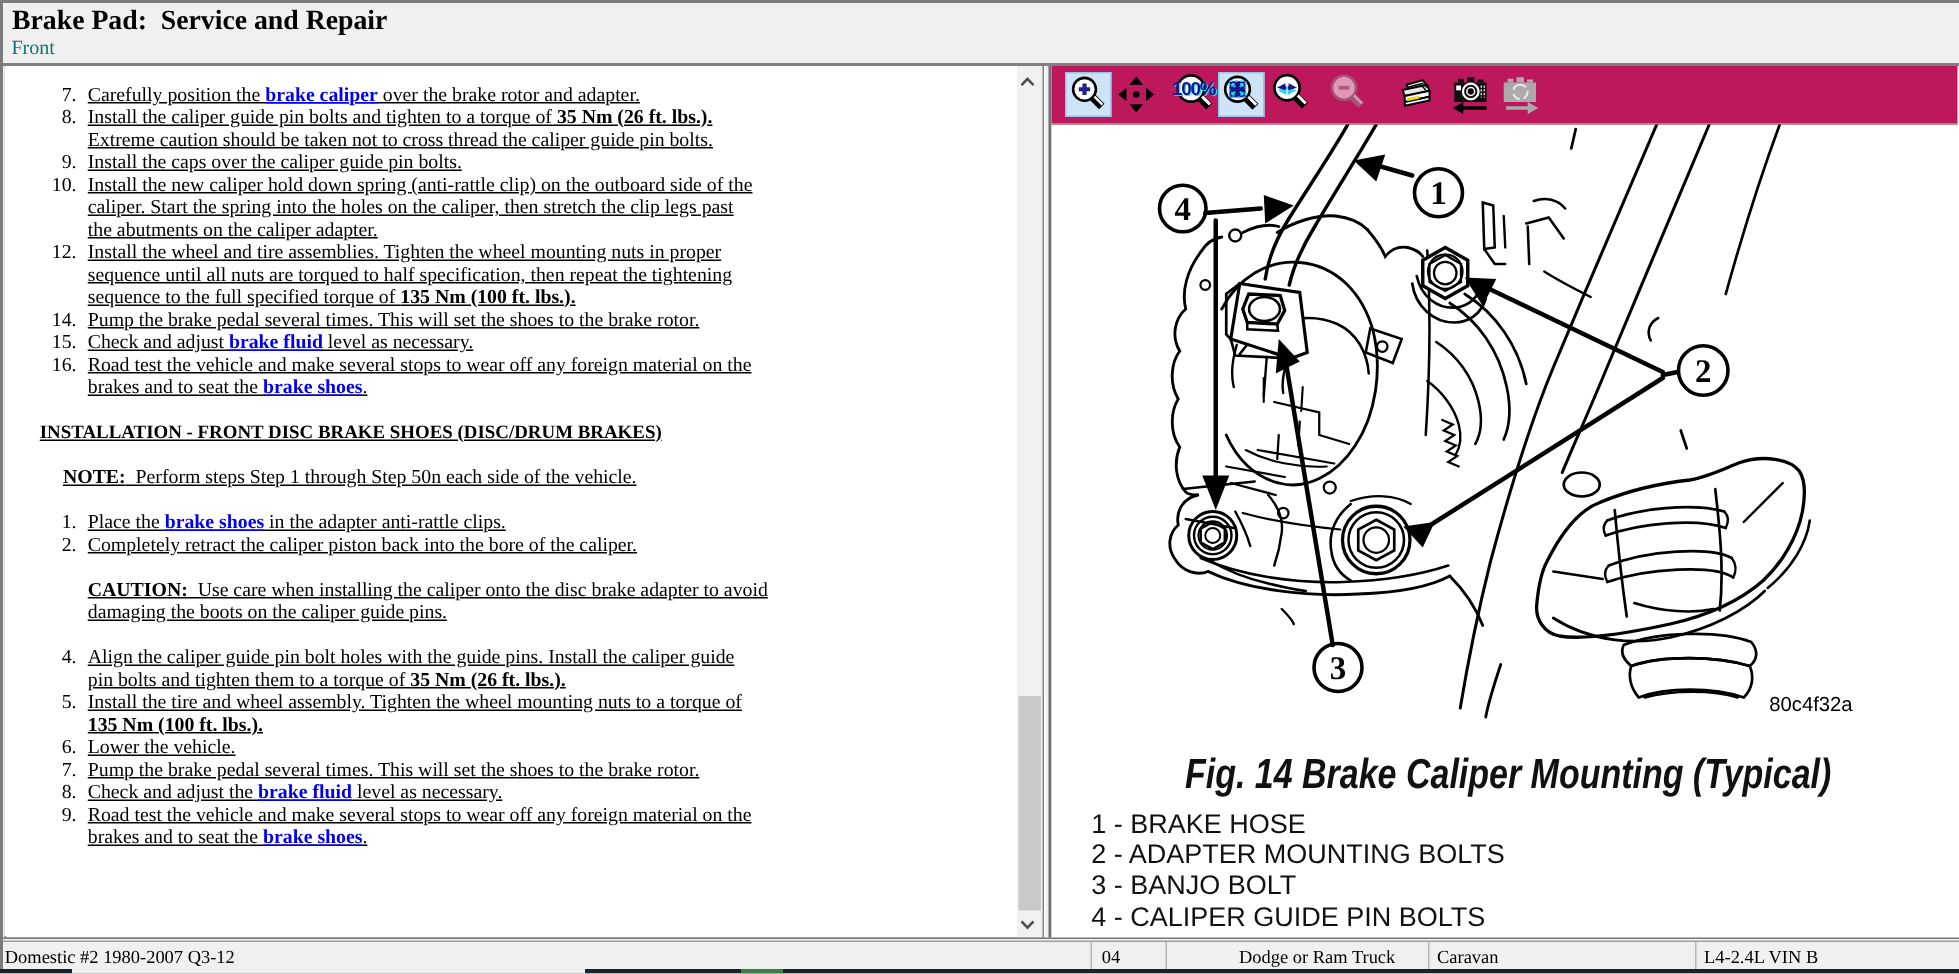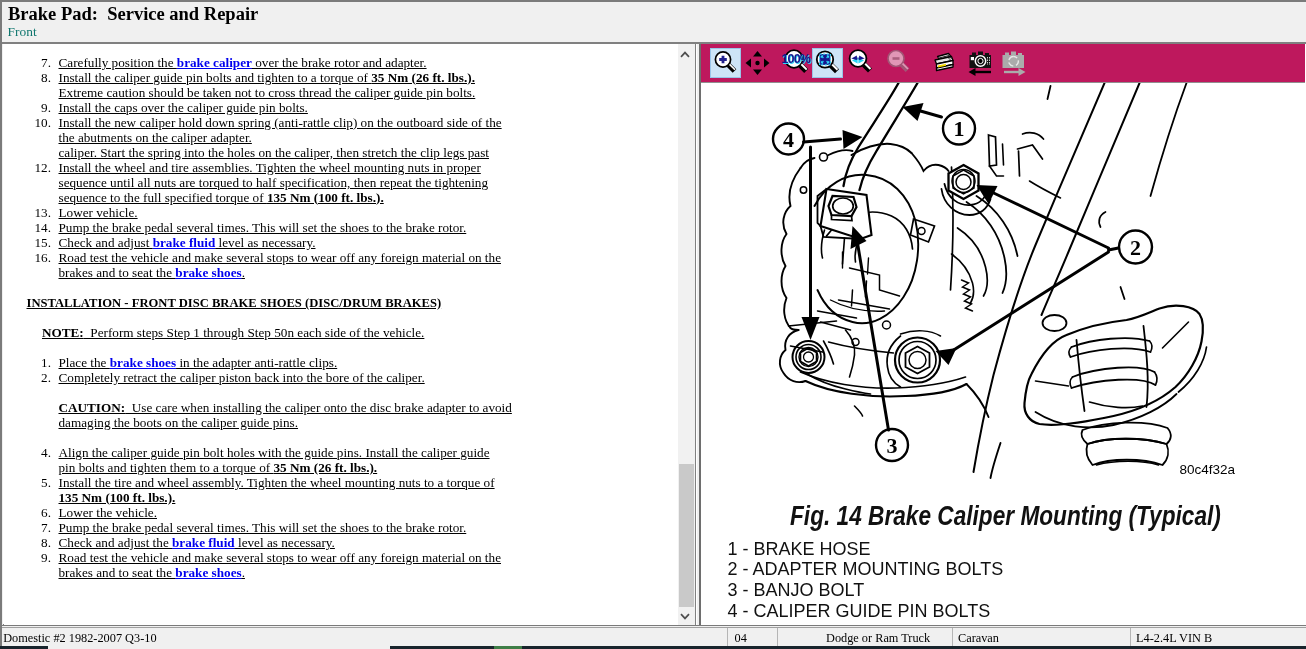--- a/index.html
+++ b/index.html
@@ -46,26 +46,25 @@
 <div class="abs" id="hdr2">Front</div>
 <div class="abs" id="panelTopBorder"></div>
 <div class="abs" id="lp"></div>
 <div class="abs" id="txt">
     <div style="height:10.7px"></div>
 <div class="ln"><span class="num">7.</span><span class="gap"></span>Carefully position the <a class="lnk">brake caliper</a> over the brake rotor and adapter.</div>
 <div class="ln"><span class="num">8.</span><span class="gap"></span>Install the caliper guide pin bolts and tighten to a torque of <b>35 Nm (26 ft. lbs.).</b></div>
 <div class="ln"><span class="ind"></span>Extreme caution should be taken not to cross thread the caliper guide pin bolts.</div>
 <div class="ln"><span class="num">9.</span><span class="gap"></span>Install the caps over the caliper guide pin bolts.</div>
 <div class="ln"><span class="num">10.</span><span class="gap"></span>Install the new caliper hold down spring (anti-rattle clip) on the outboard side of the</div>
+<div class="ln"><span class="ind"></span>caliper. Start the spring into the holes on the caliper, then stretch the clip legs past</div>
 <div class="ln"><span class="ind"></span>the abutments on the caliper adapter.</div>
-<div class="ln"><span class="ind"></span>caliper. Start the spring into the holes on the caliper, then stretch the clip legs past</div>
 <div class="ln"><span class="num">12.</span><span class="gap"></span>Install the wheel and tire assemblies. Tighten the wheel mounting nuts in proper</div>
 <div class="ln"><span class="ind"></span>sequence until all nuts are torqued to half specification, then repeat the tightening</div>
 <div class="ln"><span class="ind"></span>sequence to the full specified torque of <b>135 Nm (100 ft. lbs.).</b></div>
-<div class="ln"><span class="num">13.</span><span class="gap"></span>Lower vehicle.</div>
 <div class="ln"><span class="num">14.</span><span class="gap"></span>Pump the brake pedal several times. This will set the shoes to the brake rotor.</div>
 <div class="ln"><span class="num">15.</span><span class="gap"></span>Check and adjust <a class="lnk">brake fluid</a> level as necessary.</div>
 <div class="ln"><span class="num">16.</span><span class="gap"></span>Road test the vehicle and make several stops to wear off any foreign material on the</div>
 <div class="ln"><span class="ind"></span>brakes and to seat the <a class="lnk">brake shoes</a>.</div>
 <div class="ln"></div>
 <div class="ln"><span style="display:inline-block;width:23.5px"></span><b style="font-size:12.6px">INSTALLATION - FRONT DISC BRAKE SHOES (DISC/DRUM BRAKES)</b></div>
 <div class="ln"></div>
 <div class="ln"><span style="display:inline-block;width:39px"></span><b>NOTE:</b>&nbsp; Perform steps Step 1 through Step 50n each side of the vehicle.</div>
 <div class="ln"></div>
 <div class="ln"><span class="num">1.</span><span class="gap"></span>Place the <a class="lnk">brake shoes</a> in the adapter anti-rattle clips.</div>
@@ -341,21 +340,21 @@
 <div class="abs" id="legend">1 - BRAKE HOSE
 2 - ADAPTER MOUNTING BOLTS
 3 - BANJO BOLT
 4 - CALIPER GUIDE PIN BOLTS</div>
 <div class="abs" style="left:0;top:625px;width:1306px;height:1.4px;background:#7a7a7a;"></div>
 <div class="abs" id="sb">
  <div class="sbsep" style="left:726.5px;"></div>
  <div class="sbsep" style="left:777px;"></div>
  <div class="sbsep" style="left:951.5px;"></div>
  <div class="sbsep" style="left:1129.5px;"></div>
- <div class="sbtxt" style="left:3.2px;">Domestic #2 1982-2007 Q3-10</div>
+ <div class="sbtxt" style="left:3.2px;">Domestic #2 1980-2007 Q3-12</div>
  <div class="sbtxt" style="left:734.5px;">04</div>
  <div class="sbtxt" style="left:784px;margin-left:42px;">Dodge or Ram Truck</div>
  <div class="sbtxt" style="left:958px;">Caravan</div>
  <div class="sbtxt" style="left:1136px;">L4-2.4L VIN B</div>
 </div>
 <div class="abs" id="bot"></div>
 <div class="abs" id="bot2"></div>
 <div class="abs" id="botg"></div>
 <div class="abs" id="topborder"></div>
 <div class="abs" id="leftborder"></div>

